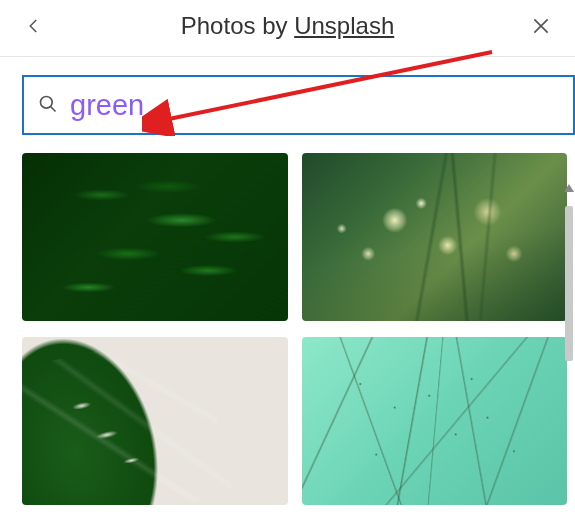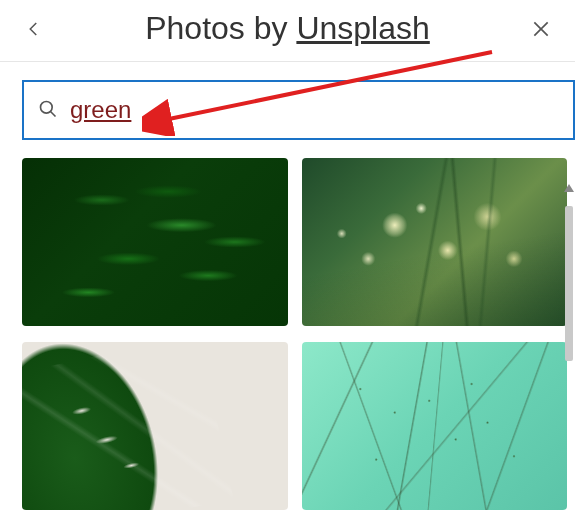--- a/index.html
+++ b/index.html
@@ -22,21 +22,21 @@
       width: 32px;
       height: 32px;
       display: flex;
       align-items: center;
       justify-content: center;
       cursor: pointer;
       color: #4a4a4a;
     }
     .back-btn svg, .close-btn svg { stroke: #555; stroke-width: 2; fill: none; }
     .title {
-      font-size: 32px;
+      font-size: 24px;
       color: #333;
       font-weight: 400;
     }
     .title a {
       color: #333;
       text-decoration: underline;
     }
     .search-wrap {
       padding: 18px 0 12px 22px;
     }
@@ -51,27 +51,26 @@
     .search-icon {
       width: 22px;
       height: 22px;
       margin-right: 10px;
       color: #555;
     }
     .search-icon svg { stroke: #555; stroke-width: 2; fill: none; }
     .search-input {
       border: none;
       outline: none;
-      font-size: 24px;
-      color: #7f1d1d;
+      font-size: 29px;
+      color: #8b5cf6;
       flex: 1;
       height: 100%;
       background: transparent;
       font-family: inherit;
-      text-decoration: underline;
     }
     .grid {
       padding: 6px 8px 0 22px;
       display: grid;
       grid-template-columns: 1fr 1fr;
       gap: 14px;
       height: 360px;
       overflow: hidden;
     }
     .thumb {

